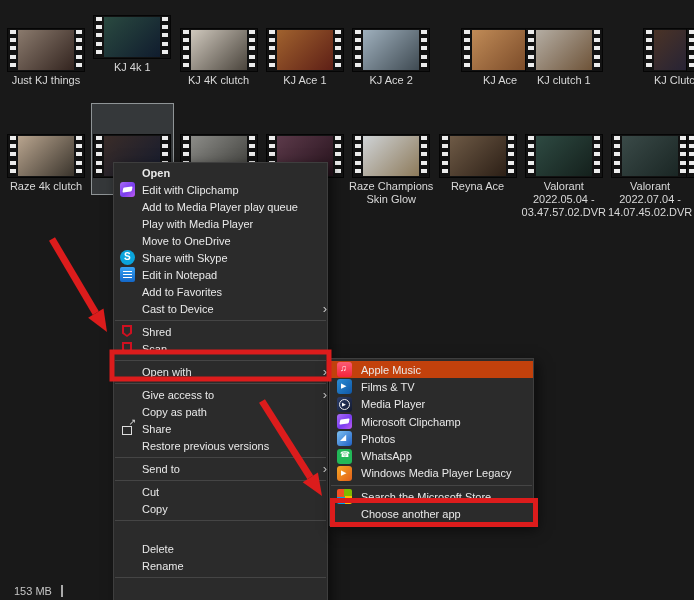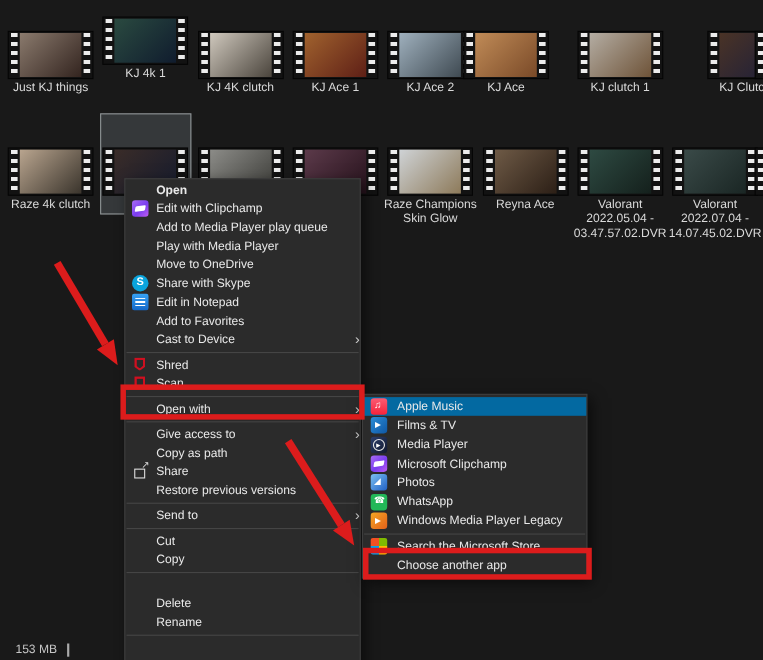--- a/index.html
+++ b/index.html
@@ -27,21 +27,21 @@
   .menu-item.bold .lbl{font-weight:bold;}
   .msep{height:1px;background:#454545;margin:2.5px 1px;}
   .chev{margin-left:auto;color:#c8c8c8;font-size:13px;line-height:1;}
   .chev::after{content:"\203A";}
 
   
   .submenu{position:absolute;left:329px;top:358px;width:205px;background:#2b2b2b;
            border:1px solid #3e3e3e;box-sizing:border-box;box-shadow:4px 4px 12px rgba(0,0,0,.55);
            padding:2px 0;z-index:11;}
   .sm-item{display:flex;align-items:center;height:17.3px;padding:0 8px 0 7px;font-size:11px;color:#e9e9e9;}
-  .sm-item.hl{background:#0369a1;}
+  .sm-item.hl{background:#c2410c;}
   .sm-item .lbl{flex:1;white-space:nowrap;overflow:hidden;}
 
   
   .mi{width:15px;height:15px;margin-right:7px;flex:none;position:relative;border-radius:3px;}
   .sm-item .mi{margin-right:9px;}
   .mi::before,.mi::after{position:absolute;}
   .ic-clipchamp{background:linear-gradient(135deg,#a96cf5,#7a3df0 55%,#c05cf0);}
   .ic-clipchamp::after{content:"";left:3px;top:5px;width:9px;height:5px;background:#fff;
                        transform:skewX(-18deg) rotate(-8deg);border-radius:1px;}
   .ic-skype{background:#0aa4dc;border-radius:50%;}
@@ -117,21 +117,21 @@
         <div class="flabel">KJ Ace 1</div>
       </div>
       <div class="file-item" style="left: 348.2px; top: 29px;">
         <div class="strip">
           <div class="holes l"></div>
           <div class="frame" style="background: linear-gradient(135deg, rgb(159, 176, 189), rgb(63, 74, 82));"></div>
           <div class="holes r"></div>
         </div>
         <div class="flabel">KJ Ace 2</div>
       </div>
-      <div class="file-item" style="left: 417px; top: 29px;">
+      <div class="file-item" style="left: 457px; top: 29px;">
         <div class="strip">
           <div class="holes l"></div>
           <div class="frame" style="background: linear-gradient(135deg, rgb(192, 139, 87), rgb(122, 74, 40));"></div>
           <div class="holes r"></div>
         </div>
         <div class="flabel">KJ Ace</div>
       </div>
       <div class="file-item" style="left: 520.8px; top: 29px;">
         <div class="strip">
           <div class="holes l"></div>

